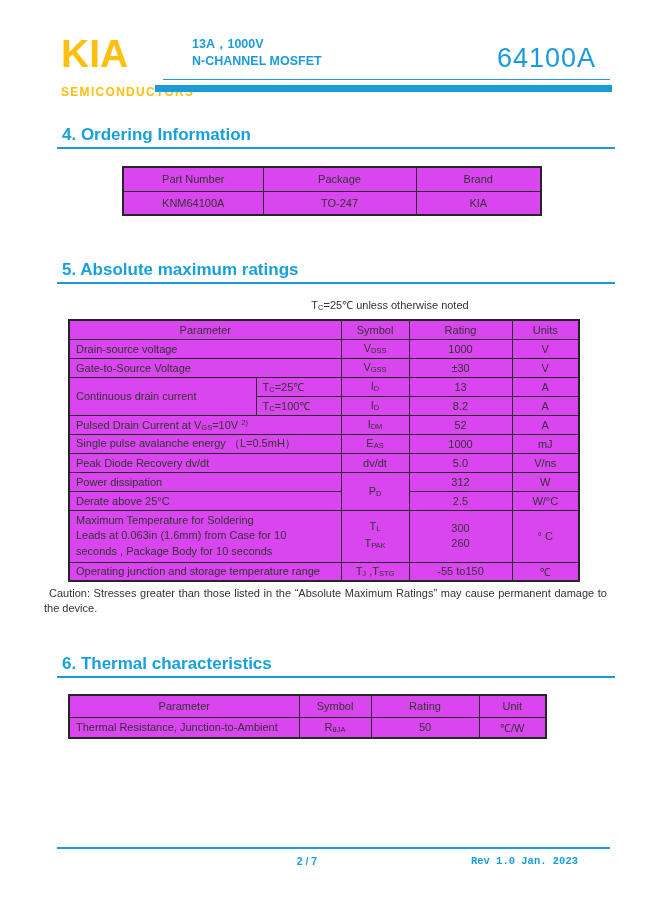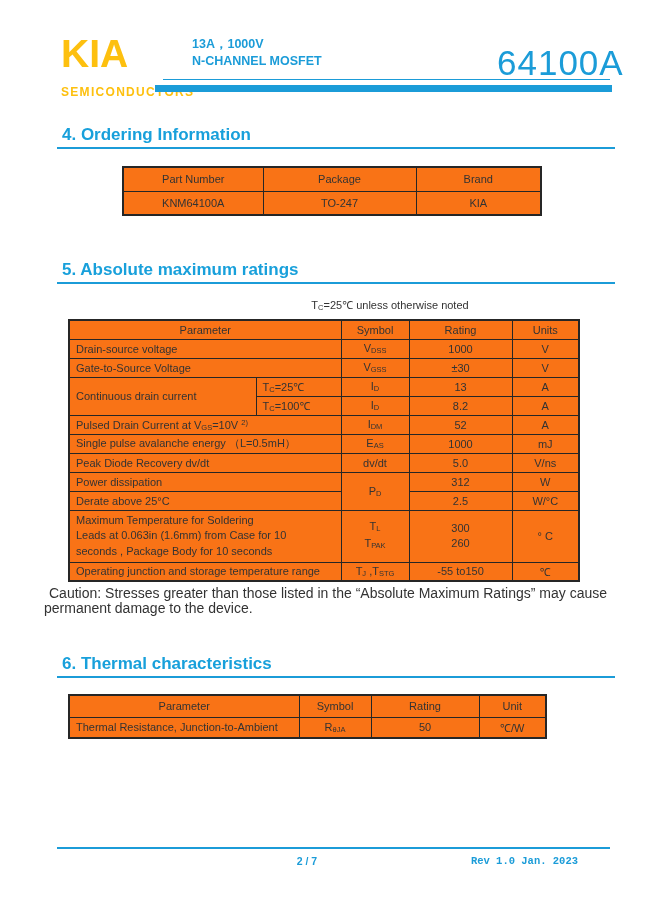--- a/index.html
+++ b/index.html
@@ -7,46 +7,46 @@
     width:649px; height:917px; position:relative; background:#ffffff;
     font-family:"Liberation Sans", sans-serif; color:#333333;
     -webkit-font-smoothing:antialiased;
   }
   .abs { position:absolute; }
 
   
   .logo { font-size:39px; font-weight:bold; color:#fdc00f; letter-spacing:0px; line-height:40px; }
   .logo-sub { font-size:12px; font-weight:bold; color:#fdc00f; letter-spacing:1.3px; }
   .spec { color:#1b9cd8; font-size:12.5px; font-weight:bold; line-height:17px;margin-left:33px; }
-  .part-big { color:#1b9cd8; font-size:35px; font-weight:400; letter-spacing:1px; }
+  .part-big { color:#1b9cd8; font-size:27px; font-weight:400; letter-spacing:1px; }
   .hline-thin { background:#1b9cd8; height:1px; }
   .hline-thick { background:#1b9cd8; height:7px; }
 
   
   .sec-head {
     left:57px; width:553px; color:#18a0db; font-size:17px; font-weight:bold;
     padding:0 0 4px 5px; border-bottom:2px solid #1b9cd8; line-height:17px;
   }
 
   
-  table { border-collapse:collapse; table-layout:fixed; border:2px solid #262626; background:#f97316; }
+  table { border-collapse:collapse; table-layout:fixed; border:2px solid #262626; background:#d946ef; }
   td, th { border:1px solid #262626; font-size:11px; font-weight:normal; color:#333;
            text-align:center; vertical-align:middle; padding:0 2px; overflow:hidden; }
   .pl { text-align:left; padding-left:6px; }
   .h19 { height:19px; }
   .h22 { height:22px; }
   .h21 { height:21px; }
   .h24 { height:24px; }
   .h52 { height:52px; }
   .ml { line-height:15.5px; padding-top:2px; padding-bottom:2px; }
   sub { font-size:7.5px; vertical-align:-1px; letter-spacing:0; }
   sup { font-size:7.5px; vertical-align:4px; }
 
   .note { font-size:11px; color:#333; text-align:center; }
-  .caution { font-size:14px; line-height:15px; text-align:justify; text-indent:5px; color:#333; }
+  .caution { font-size:11px; line-height:15px; text-align:justify; text-indent:5px; color:#333; }
 
   .footer-line { background:#1b9cd8; height:2px; }
   .footer-txt { color:#1b9cd8; font-size:10.5px; font-weight:bold; }
 </style>
 </head>
 <body>
 
 <div class="abs logo" style="left:61px; top:34px;">KIA</div>
 <div class="abs logo-sub" style="left:61px; top:85px;">SEMICONDUCTORS</div>
 <div class="abs spec" style="left:159px; top:36px;">

